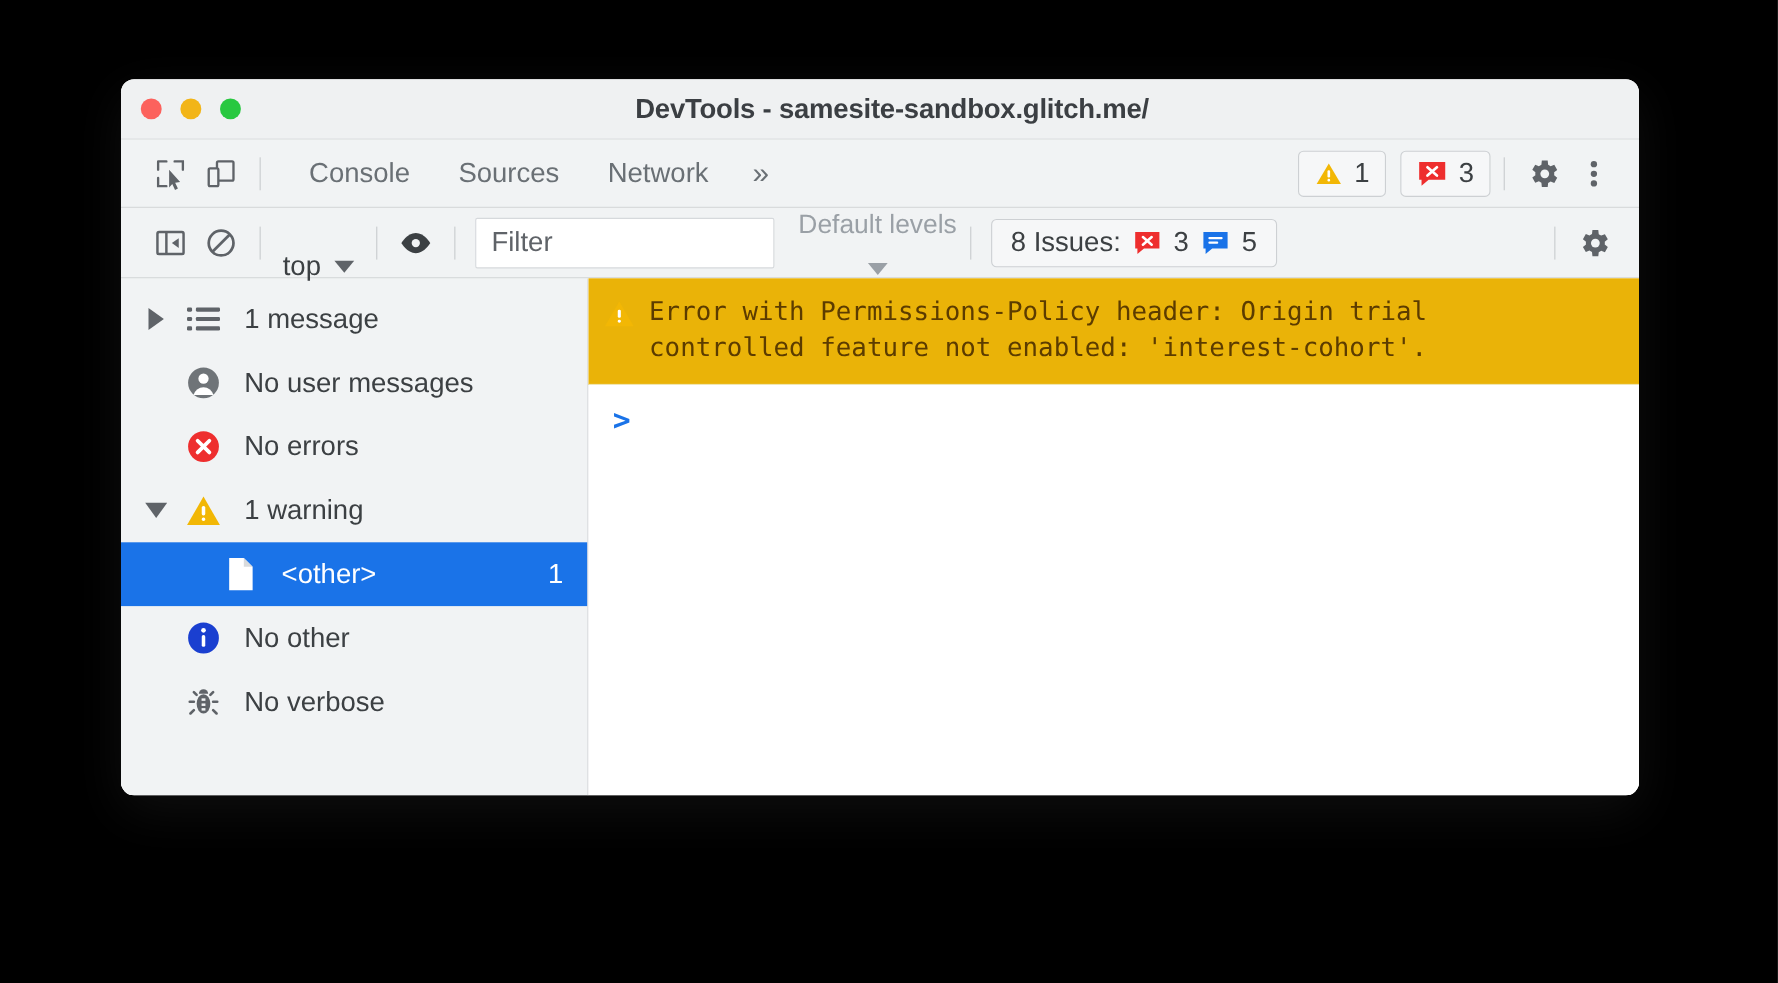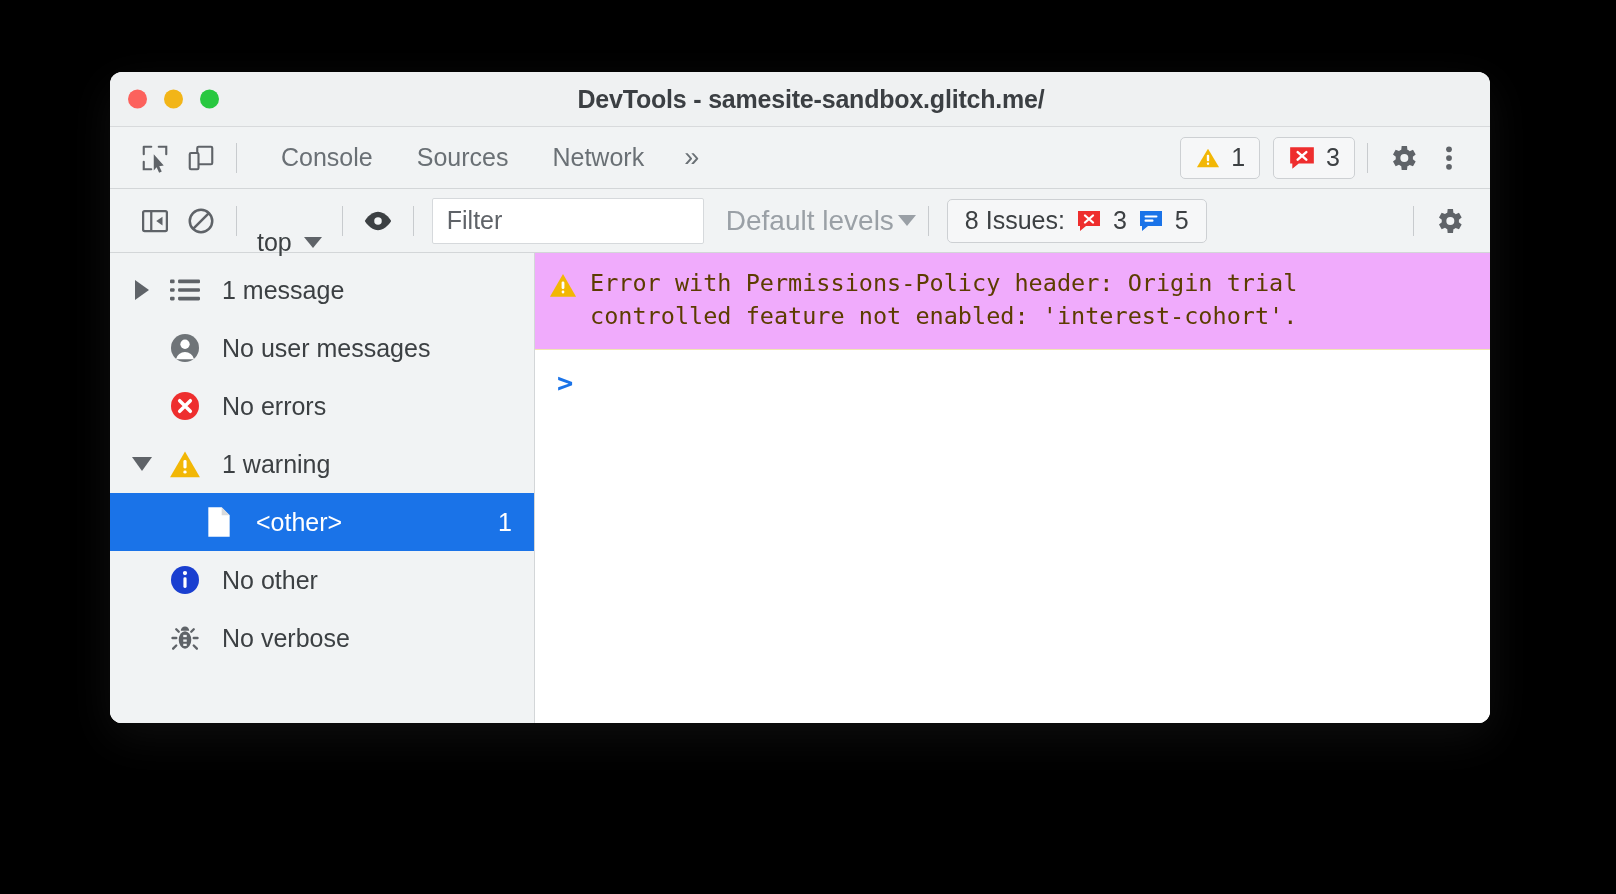--- a/index.html
+++ b/index.html
@@ -159,25 +159,26 @@
     border: 1px solid #d6d9dc;
     border-radius: 2px;
     font-size: 25px;
     color: #5f6368;
     padding: 0 14px;
     font-family: "Liberation Sans", sans-serif;
     margin-left: 6px;
   }
   .filter-input::placeholder { color: #5f6368; opacity: 1; }
   .levels {
-    display: flex; align-items: center; gap: 4px;
-    font-size: 28px;
+    display: flex; align-items: center; gap: 20px;
+    font-size: 24px;
     color: #9aa0a6;
     margin-left: 22px;
     cursor: pointer;
+    flex-direction: column;
   }
   .levels .caret { border-top-color: #9aa0a6; }
   .issues {
     display: flex; align-items: center; gap: 11px;
     height: 44px;
     padding: 0 17px;
     border: 1px solid #cdd0d3;
     border-radius: 5px;
     background: #f6f7f8;
     font-size: 25px;
@@ -242,21 +243,21 @@
   .row-label { margin-left: 14px; }
   .row-count { margin-left: auto; }
   .indent { margin-left: 34px; }
 
   
   .output { flex: 1; background: #ffffff; position: relative; }
   .msg-warning {
     display: flex;
     align-items: flex-start;
     gap: 13px;
-    background: #f0abfc;
+    background: #eab308;
     border-bottom: 1px solid #f0e6b2;
     padding: 14px 18px 16px 14px;
   }
   .msg-text {
     font-family: "DejaVu Sans Mono", monospace;
     font-size: 23.5px;
     line-height: 33px;
     color: #5c3c00;
     white-space: pre-wrap;
   }

